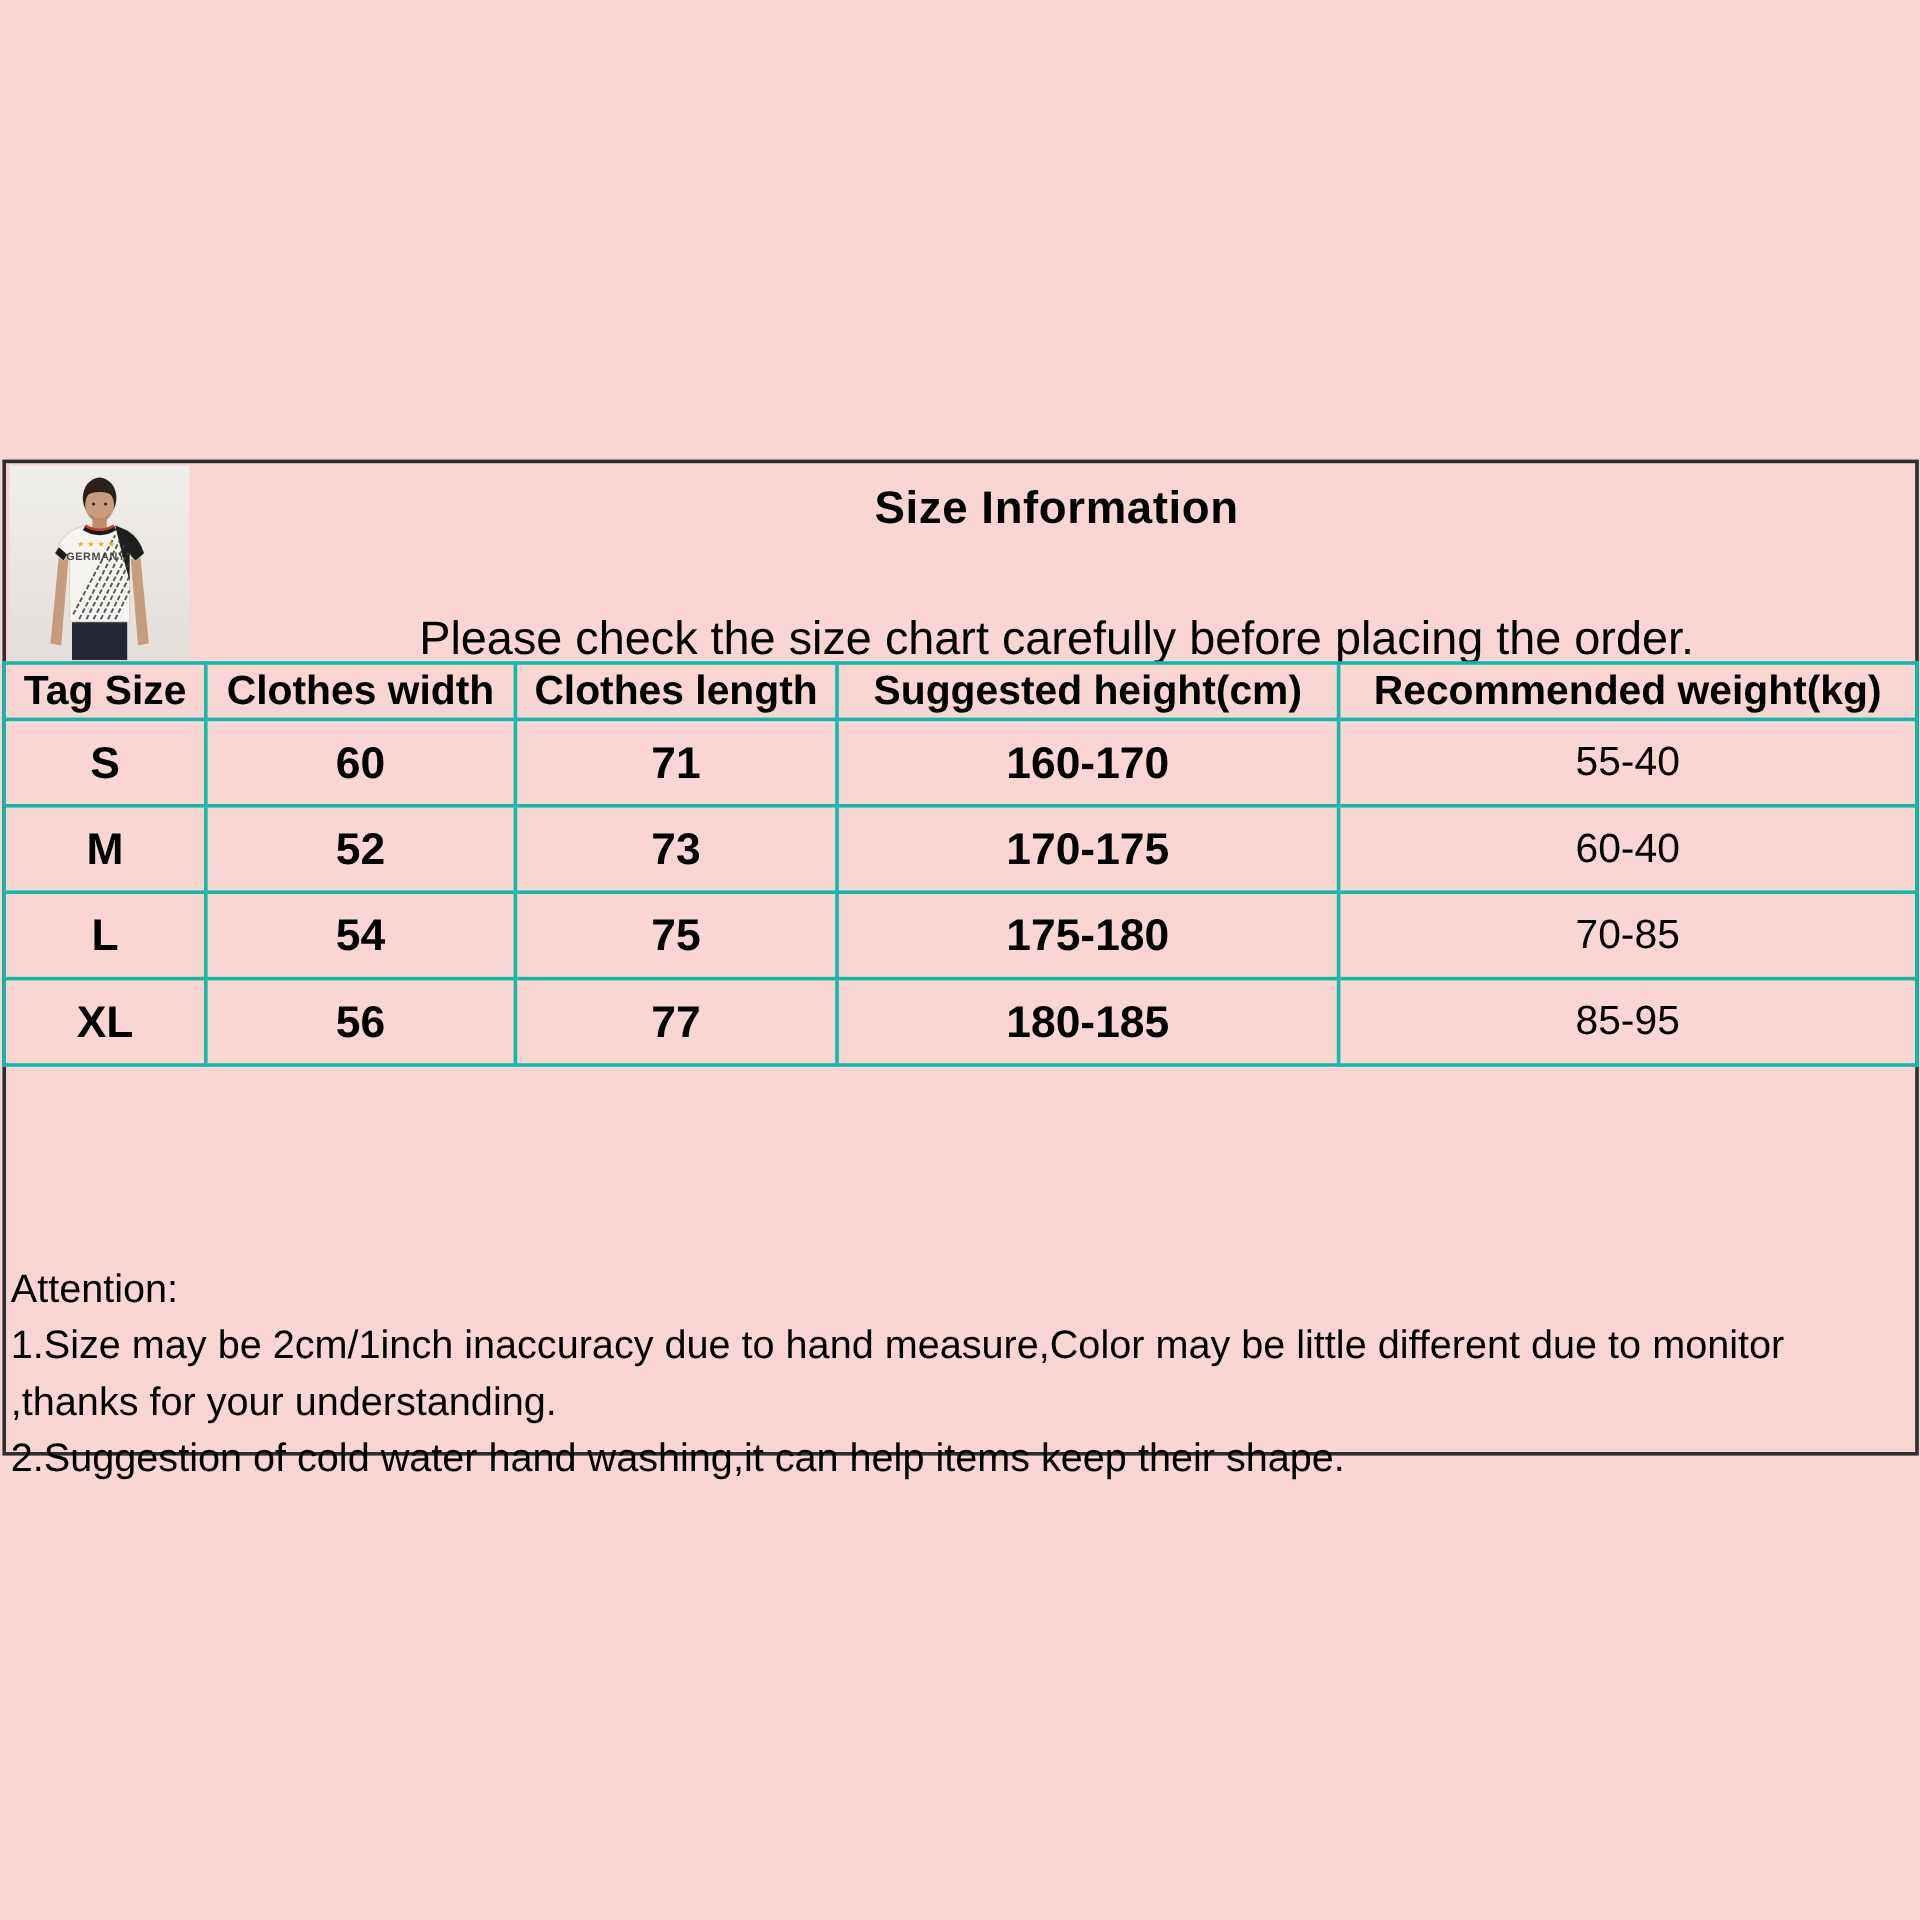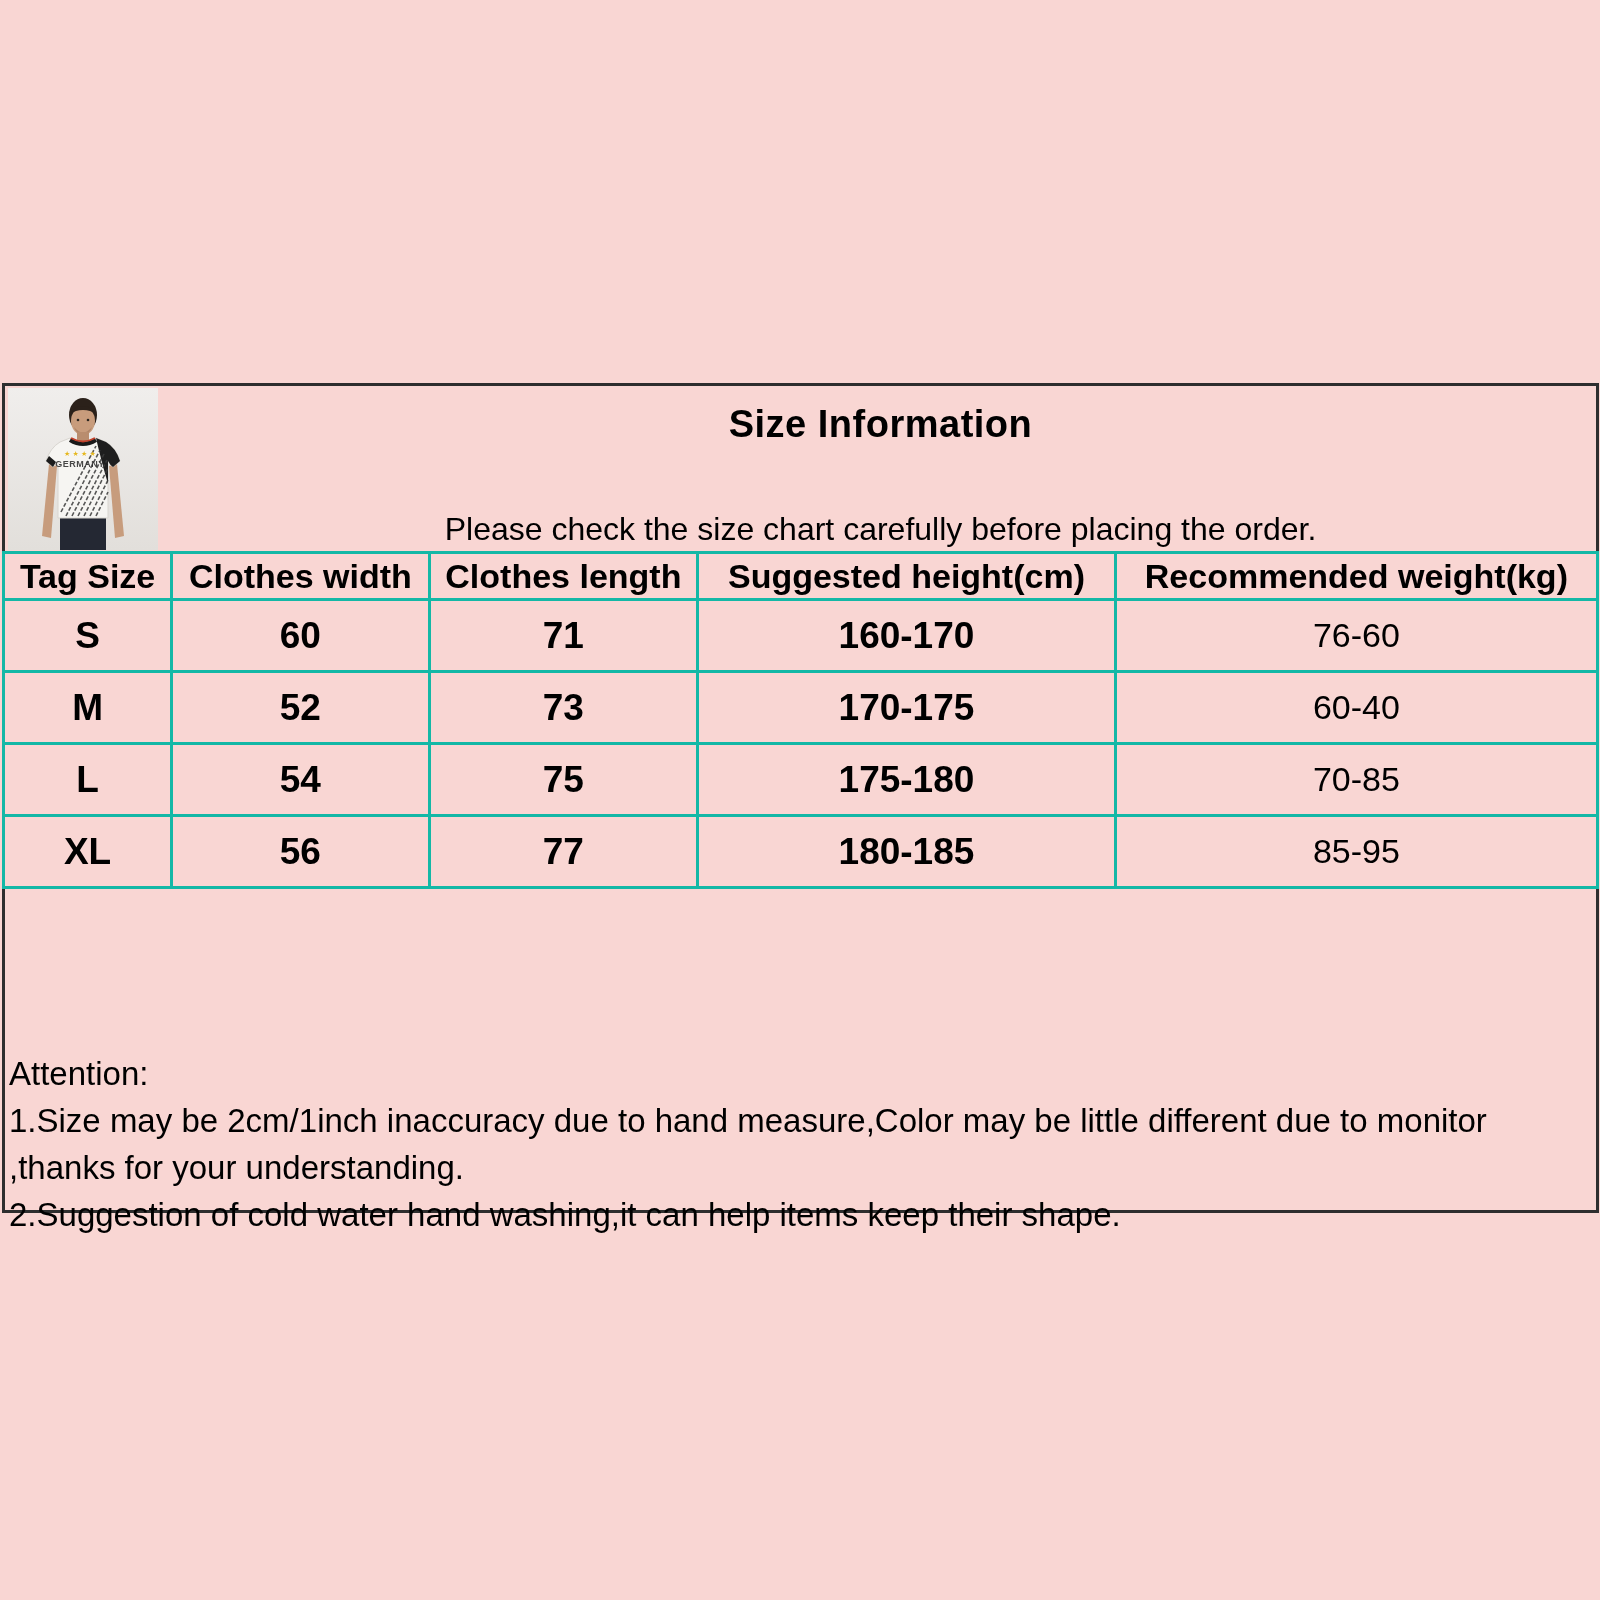--- a/index.html
+++ b/index.html
@@ -47,21 +47,21 @@
     gap: 36px;
   }
   .title {
     margin-top: 17px;
     font-size: 38px;
     font-weight: bold;
     letter-spacing: 0.5px;
   }
   .subtitle {
     margin-top: 29px;
-    font-size: 32px;
+    font-size: 39px;
     font-weight: 400;
   }
   
   table.size-table {
     position: absolute;
     left: -3px;
     top: 165px;
     width: calc(100% + 6px);
     border-collapse: collapse;
     table-layout: fixed;
@@ -171,21 +171,21 @@
           <th>Suggested height(cm)</th>
           <th>Recommended weight(kg)</th>
         </tr>
       </thead>
       <tbody>
         <tr>
           <td>S</td>
           <td>60</td>
           <td>71</td>
           <td>160-170</td>
-          <td class="col-weight">76-60</td>
+          <td class="col-weight">55-40</td>
         </tr>
         <tr>
           <td>M</td>
           <td>52</td>
           <td>73</td>
           <td>170-175</td>
           <td class="col-weight">60-40</td>
         </tr>
         <tr>
           <td>L</td>

